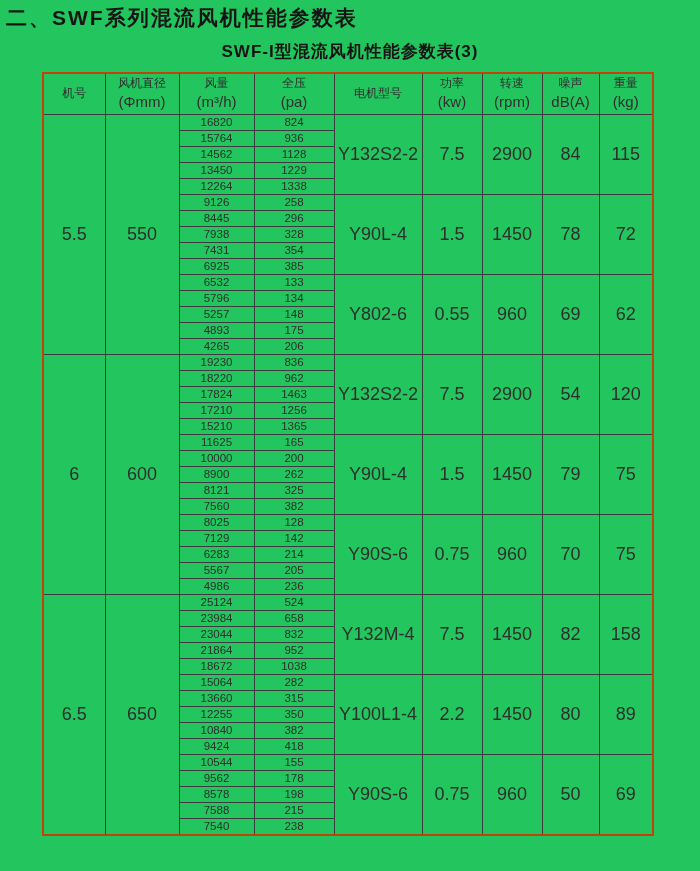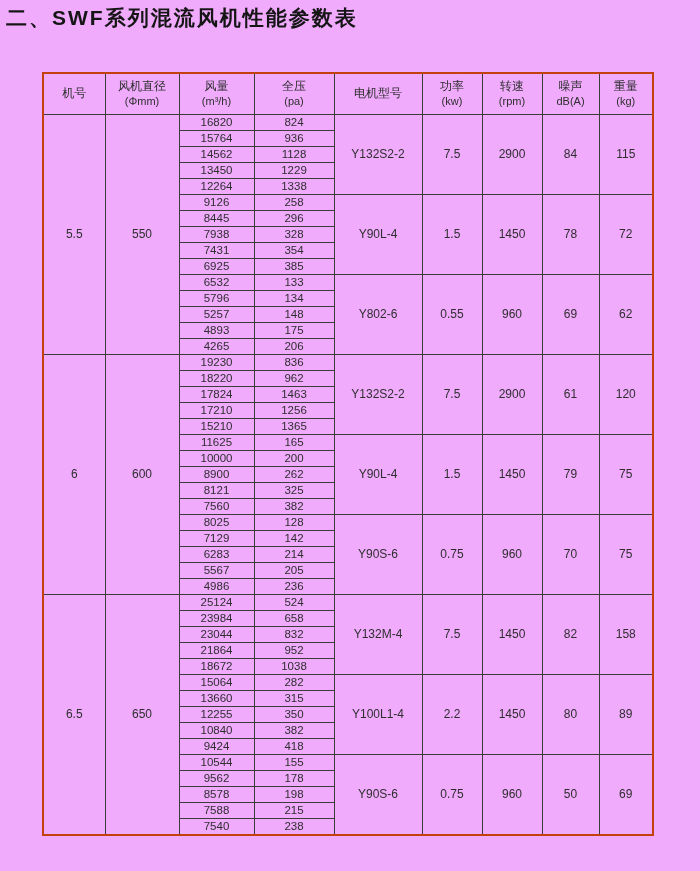--- a/index.html
+++ b/index.html
@@ -4,21 +4,21 @@
 <style>
   * { margin: 0; padding: 0; box-sizing: border-box; }
   html, body { background: #ffffff; }
   body {
     width: 700px; height: 871px;
     font-family: "Liberation Sans", "DejaVu Sans", sans-serif;
     color: #2b2b2b;
     position: relative;
     overflow: hidden;
   }
-  .page { position: absolute; inset: 0; background: #f0abfc; }
+  .page { position: absolute; inset: 0; background: #22c55e; }
 
   .section-title {
     position: absolute;
     left: 6px; top: 4px;
     font-size: 21px;
     font-weight: 700;
     letter-spacing: 2px;
     color: #151515;
     white-space: nowrap;
   }
@@ -48,45 +48,46 @@
     padding: 0;
     color: #2e2e2e;
     overflow: hidden;
   }
   .param-table thead th {
     height: 41px;
     font-size: 12px;
     font-weight: 400;
     line-height: 1.3;
   }
-  .param-table thead th .unit { font-size: 11px; }
+  .param-table thead th .unit { font-size: 15px; }
   .param-table tbody tr { height: 16px; }
   .param-table tbody td {
     font-size: 11.5px;
     line-height: 15px;
   }
-  .param-table td.span-cell { font-size: 12px; }
+  .param-table td.span-cell { font-size: 18px; }
 
   col.c-machine  { width: 62px; }
   col.c-diameter { width: 74px; }
   col.c-volume   { width: 75px; }
   col.c-pressure { width: 80px; }
   col.c-motor    { width: 88px; }
   col.c-power    { width: 60px; }
   col.c-speed    { width: 60px; }
   col.c-noise    { width: 57px; }
   col.c-weight   { width: 54px; }
 </style>
 </head>
 <body>
 
 <div class="page">
 
   <div class="section-title">二、SWF系列混流风机性能参数表</div>
 
+  <div class="table-title">SWF-I型混流风机性能参数表(3)</div>
 
   <table class="param-table">
     <colgroup>
       <col class="c-machine">
         <col class="c-diameter">
         <col class="c-volume">
       <col class="c-pressure">
         <col class="c-motor">
         <col class="c-power">
       <col class="c-speed">
@@ -210,21 +211,21 @@
           <td>206</td>
         </tr>
         <tr>
           <td rowspan="15" class="span-cell">6</td>
           <td rowspan="15" class="span-cell">600</td>
           <td>19230</td>
           <td>836</td>
           <td rowspan="5" class="span-cell">Y132S2-2</td>
           <td rowspan="5" class="span-cell">7.5</td>
           <td rowspan="5" class="span-cell">2900</td>
-          <td rowspan="5" class="span-cell">61</td>
+          <td rowspan="5" class="span-cell">54</td>
           <td rowspan="5" class="span-cell">120</td>
         </tr>
         <tr>
           <td>18220</td>
           <td>962</td>
         </tr>
         <tr>
           <td>17824</td>
           <td>1463</td>
         </tr>

